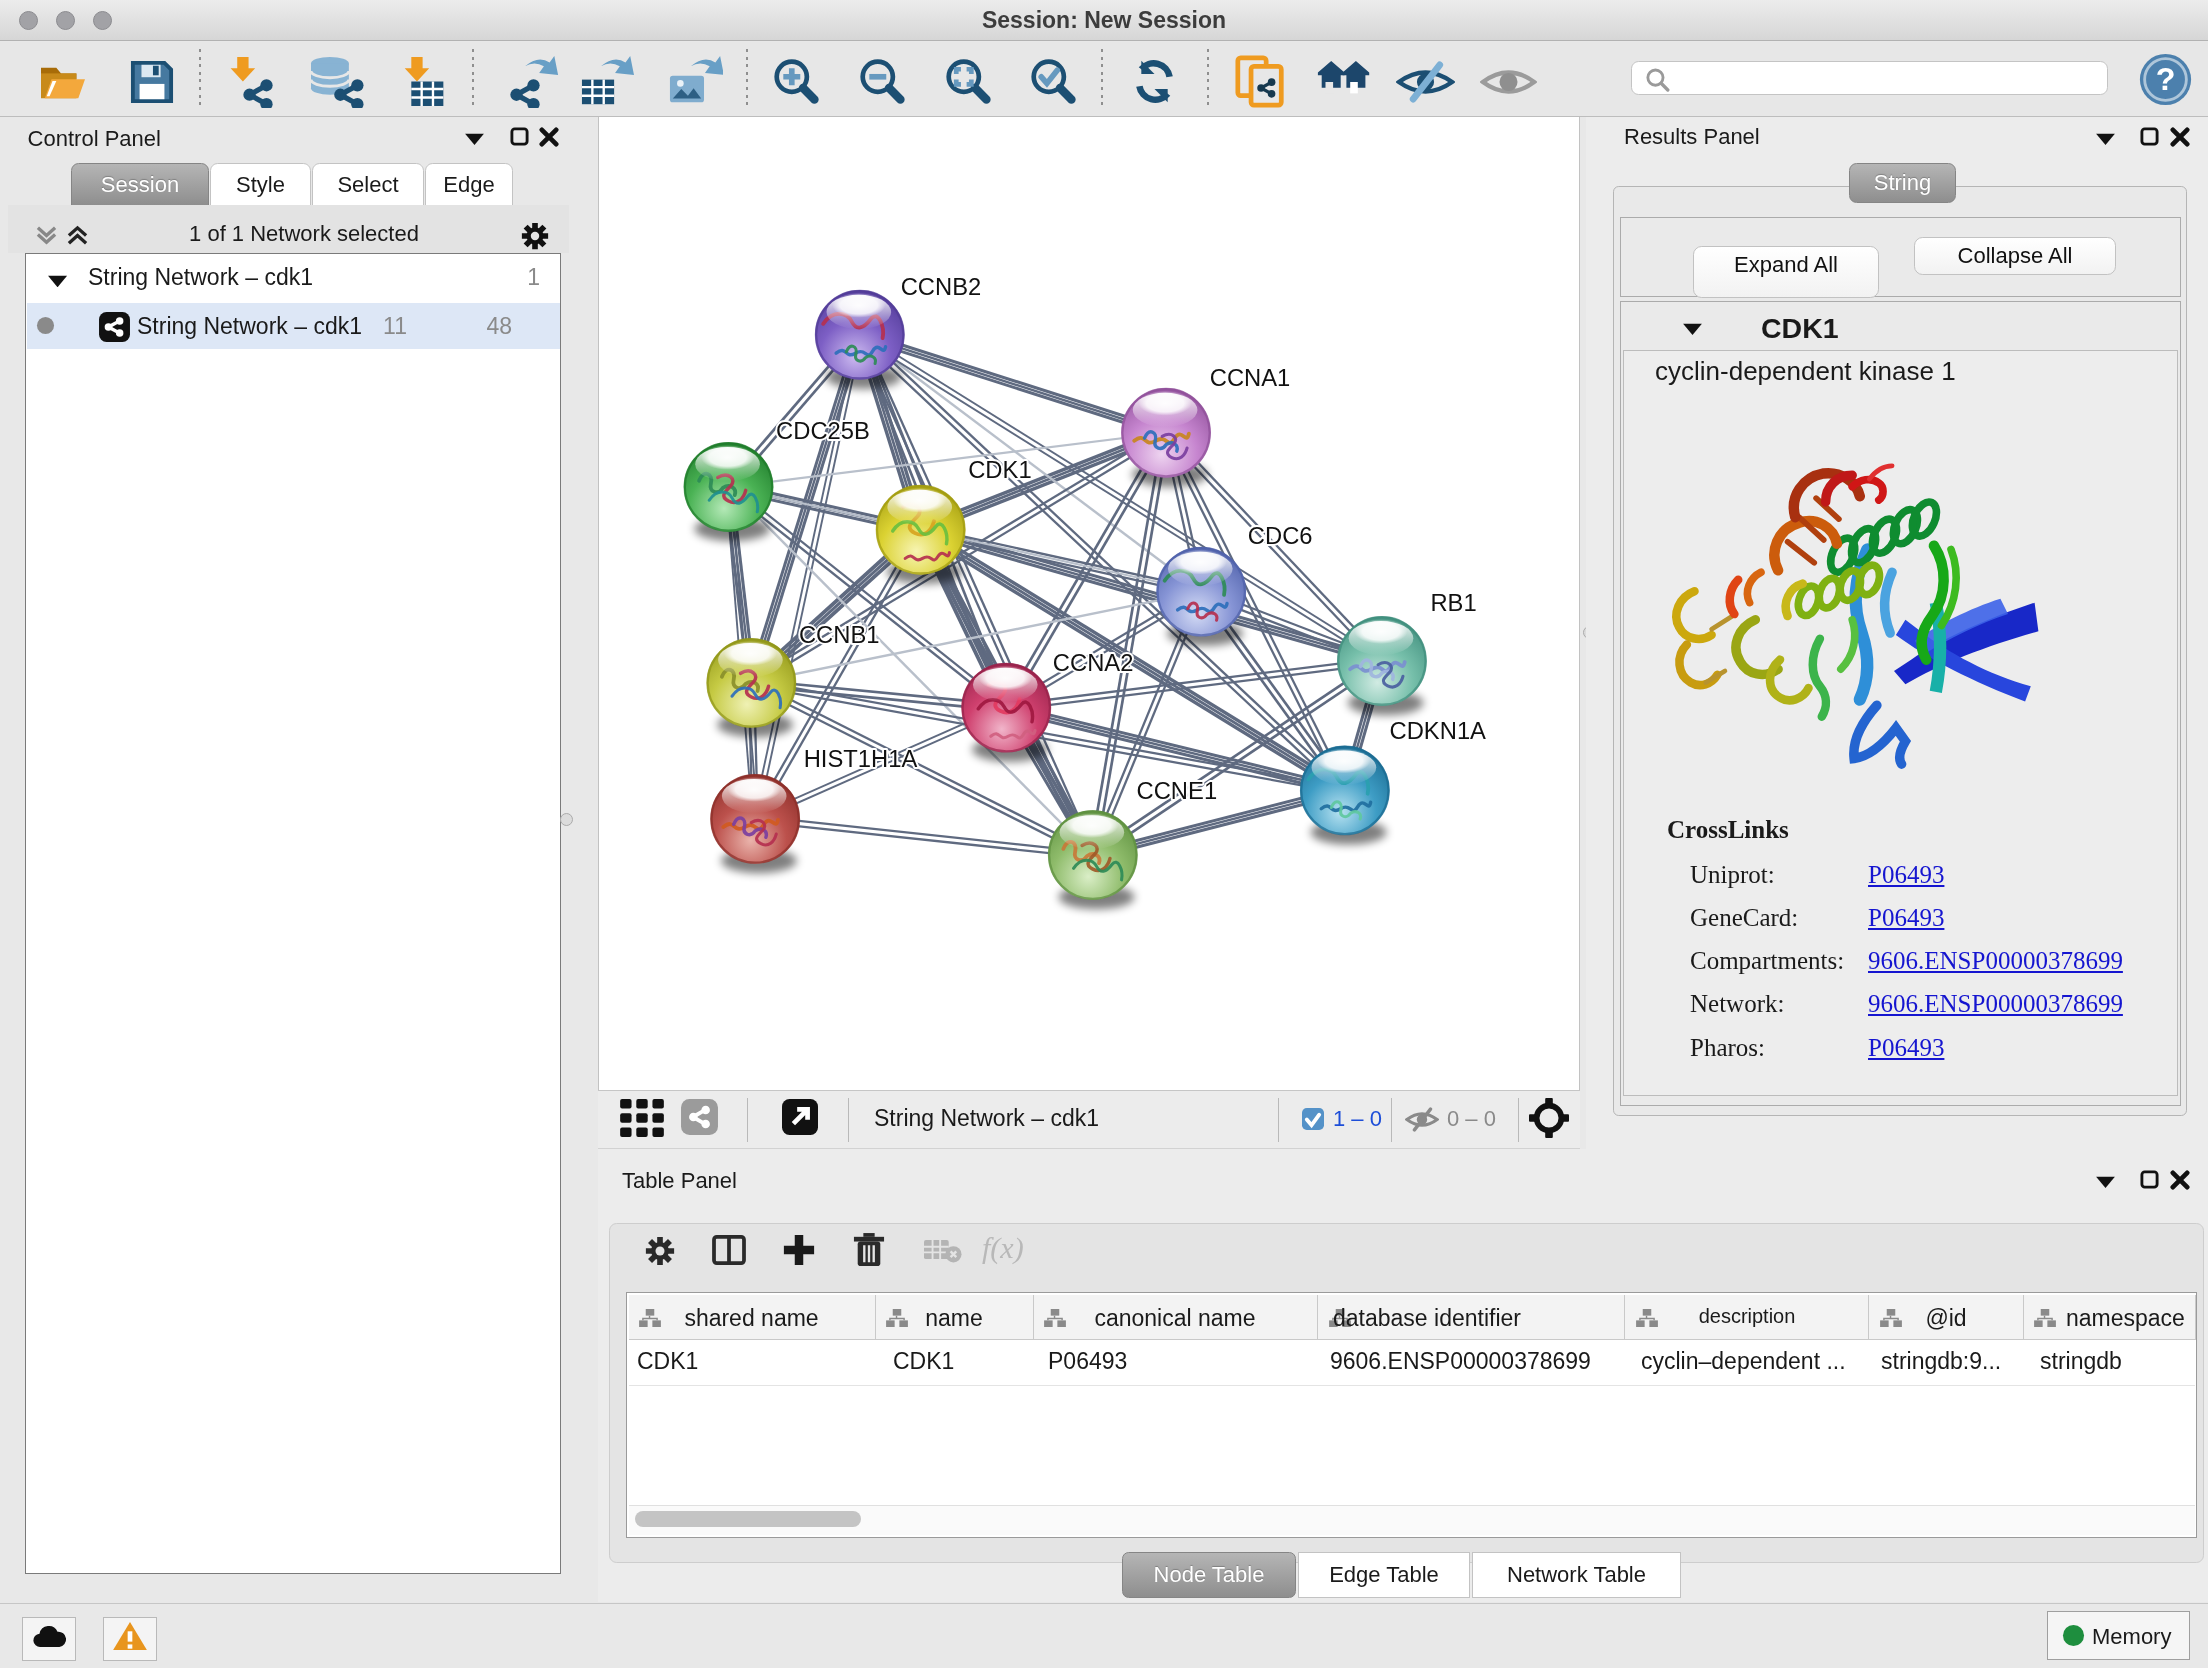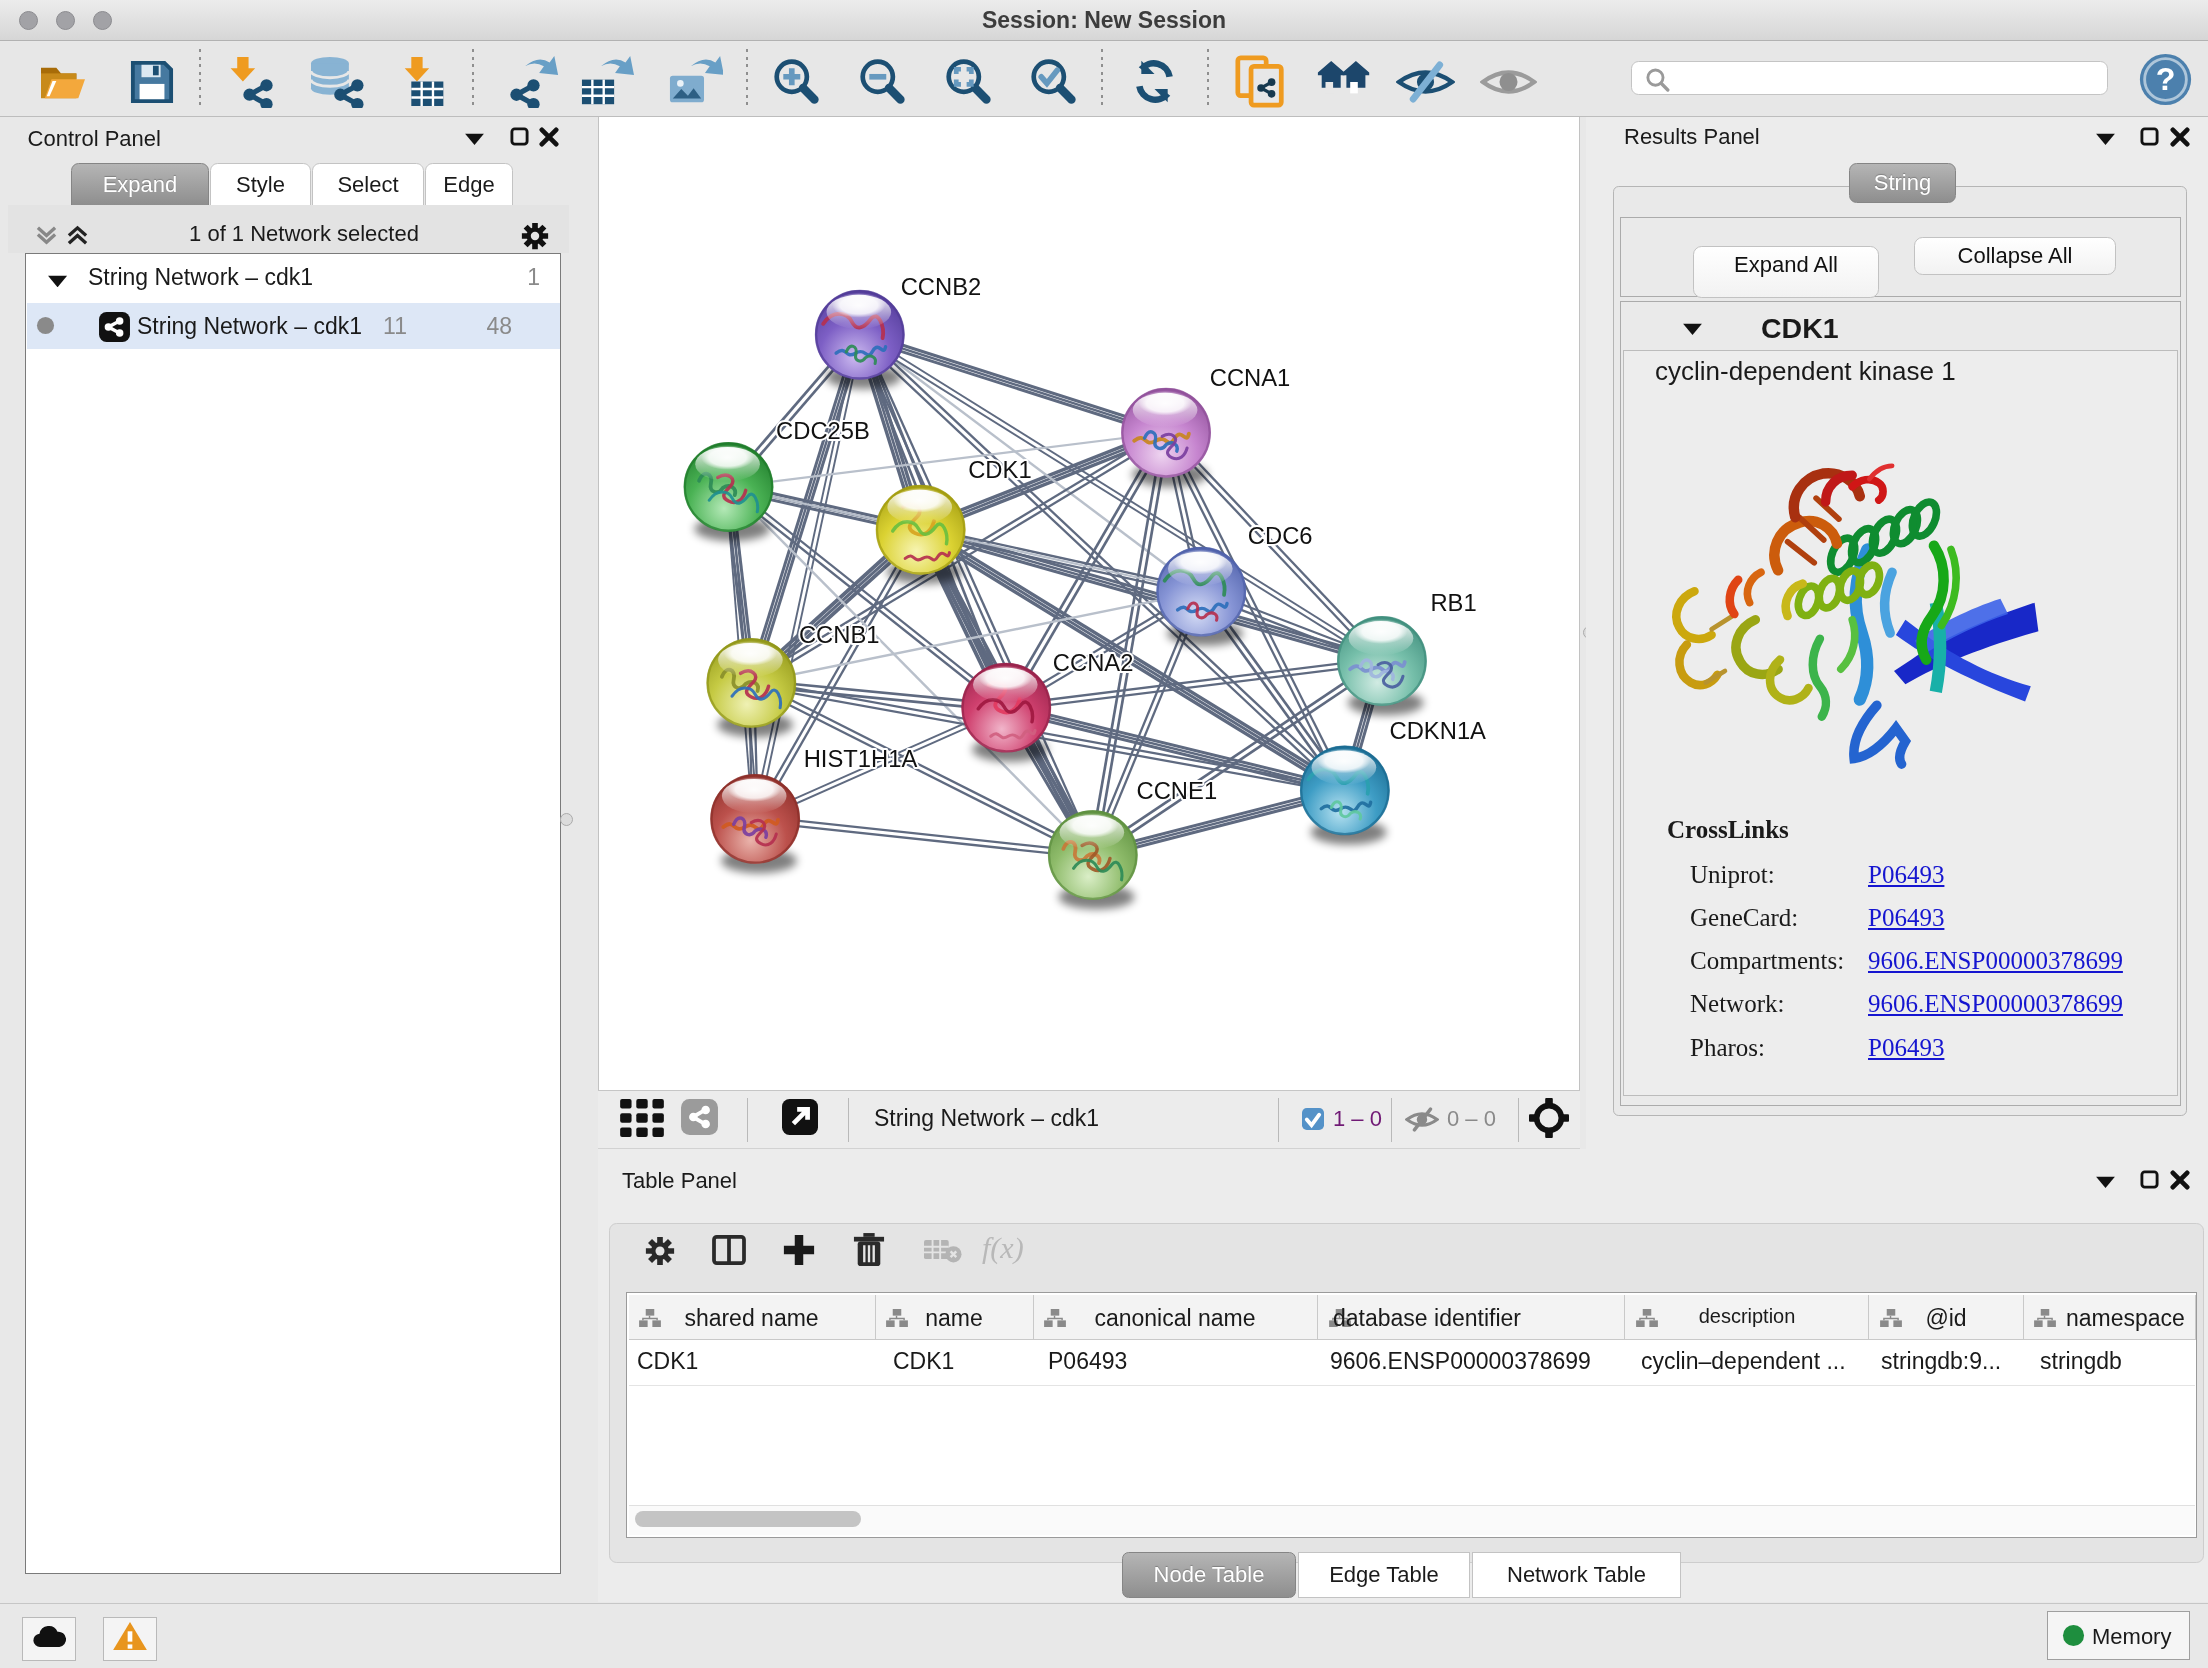--- a/index.html
+++ b/index.html
@@ -202,21 +202,21 @@
 <div class="ab ptitle" style="left:27.6px;top:126px">Control Panel</div>
 <svg class="ab" style="left:464px;top:131px" width="21" height="15" viewBox="0 0 22 16">
     <path d="M1 3 h20 l-10 12z" fill="#111"></path>
   </svg>
 <svg class="ab" style="left:510px;top:127px" width="19" height="19" viewBox="0 0 20 20">
     <rect x="2" y="2" width="16" height="16" rx="3" fill="none" stroke="#111" stroke-width="3"></rect>
   </svg>
 <svg class="ab" style="left:539px;top:127px" width="20" height="20" viewBox="0 0 21 21">
     <path d="M3 3 L18 18 M18 3 L3 18" stroke="#111" stroke-width="5" stroke-linecap="round"></path>
   </svg>
-<div class="ab tab tabsel" style="left:71px;top:163px;width:138px;border-radius:7.6px 7.6px 0 0">Expand</div>
+<div class="ab tab tabsel" style="left:71px;top:163px;width:138px;border-radius:7.6px 7.6px 0 0">Session</div>
 <div class="ab tab" style="left:210px;top:163px;width:101px;border-radius:7.6px 7.6px 0 0">Style</div>
 <div class="ab tab" style="left:312px;top:163px;width:112px;border-radius:7.6px 7.6px 0 0">Select</div>
 <div class="ab tab" style="left:425px;top:163px;width:88px;border-radius:7.6px 7.6px 0 0">Edge</div>
 <div class="ab cp-bar"></div>
 <svg class="ab" style="left:35px;top:225px" width="23" height="21" viewBox="0 0 24 22">
     <g fill="none" stroke="#888" stroke-width="3.5">
       <path d="M3 3 l9 8 9 -8"></path>
       <path d="M3 10 l9 8 9 -8"></path>
     </g>
   </svg>
@@ -296,21 +296,21 @@
     <rect width="38" height="38" rx="8" fill="#111"></rect>
     <path d="M12 26 L26 12 M16 11 h11 v11" stroke="#fff" stroke-width="5" fill="none"></path>
   </svg>
 <div class="ab ntsep" style="left:848px;top:1098px"></div>
 <div class="ab" style="left:874px;top:1105px;font-size:23px">String Network – cdk1</div>
 <div class="ab ntsep" style="left:1278px;top:1098px"></div>
 <svg class="ab" style="left:1302px;top:1108px" width="22" height="22" viewBox="0 0 23 23">
     <rect width="23" height="23" rx="5" fill="#5492c8"></rect>
     <path d="M5 12 l5 6 L18 7" stroke="#fff" stroke-width="4" fill="none" stroke-linecap="round"></path>
   </svg>
-<div class="ab" style="left:1333px;top:1106px;font-size:22px;color:#701a75">1 – 0</div>
+<div class="ab" style="left:1333px;top:1106px;font-size:22px;color:#1d4ed8">1 – 0</div>
 <div class="ab ntsep" style="left:1391px;top:1098px"></div>
 <svg class="ab" style="left:1405px;top:1107px" width="34" height="25" viewBox="0 0 36 26">
     <path d="M2 13 Q18 1 34 13 Q18 25 2 13z" fill="none" stroke="#8a8a8a" stroke-width="3.2"></path>
     <circle cx="18" cy="13" r="5.5" fill="#8a8a8a"></circle>
     <path d="M27 2 L10 24" stroke="#8a8a8a" stroke-width="3.6" stroke-linecap="round"></path>
   </svg>
 <div class="ab" style="left:1447px;top:1106px;font-size:22px;color:#8a8a8a">0 – 0</div>
 <div class="ab ntsep" style="left:1518px;top:1098px"></div>
 <svg class="ab" style="left:1529px;top:1098px" width="40" height="40" viewBox="0 0 42 42">
     <circle cx="21" cy="21" r="13" fill="none" stroke="#111" stroke-width="6"></circle>

